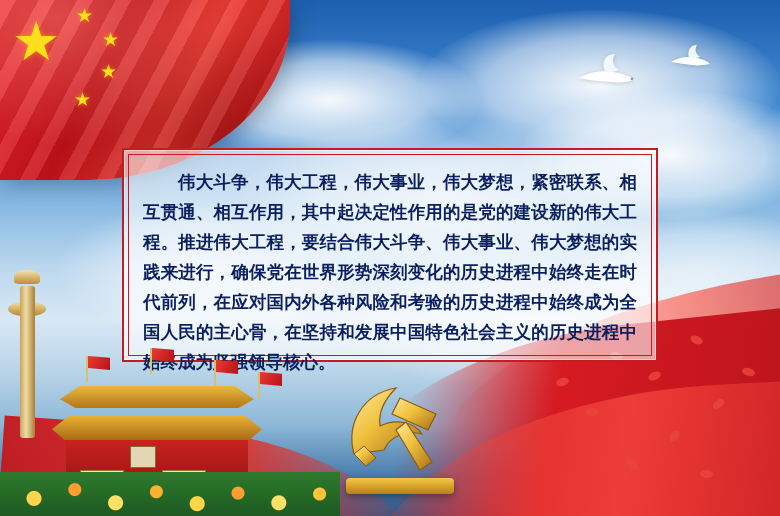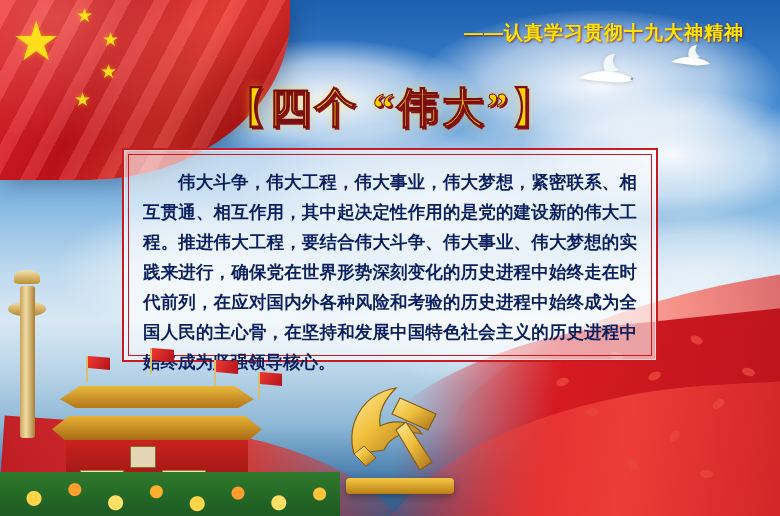--- a/index.html
+++ b/index.html
@@ -321,35 +321,31 @@
 
   <div class="flag">
     <div class="wave"></div>
     <span class="star big">★</span>
     <span class="star s1">★</span>
     <span class="star s2">★</span>
     <span class="star s3">★</span>
     <span class="star s4">★</span>
   </div>
 
-  <div class="slogan">——认真学习贯彻十九大神精神</div>
 
   <svg class="dove dove1" width="64" height="40" viewBox="0 0 64 40">
     <path d="M4 26 C14 20 26 18 38 20 C46 21 54 24 60 28 C52 30 44 31 36 30 C24 29 12 28 4 26 Z" fill="#ffffff"></path>
     <path d="M30 20 C26 10 30 2 40 2 C36 8 38 14 44 18 C40 20 34 21 30 20 Z" fill="#f2f7fb"></path>
     <circle cx="57" cy="27" r="1.4" fill="#8899a6"></circle>
   </svg>
   <svg class="dove dove2" width="44" height="28" viewBox="0 0 44 28">
     <path d="M3 18 C11 13 20 12 29 14 C34 15 39 17 42 20 C36 21 30 22 24 21 C16 20 9 19 3 18 Z" fill="#ffffff"></path>
     <path d="M21 14 C19 7 22 1 29 1 C26 6 28 10 32 13 C29 14 24 15 21 14 Z" fill="#f2f7fb"></path>
   </svg>
 
-  <div class="title-wrap">
-    <span class="title">【四个 “伟大”】</span>
-  </div>
 
   <div class="panel">
     <div class="panel-inner">
       <p class="body-text">伟大斗争，伟大工程，伟大事业，伟大梦想，紧密联系、相互贯通、相互作用，其中起决定性作用的是党的建设新的伟大工程。推进伟大工程，要结合伟大斗争、伟大事业、伟大梦想的实践来进行，确保党在世界形势深刻变化的历史进程中始终走在时代前列，在应对国内外各种风险和考验的历史进程中始终成为全国人民的主心骨，在坚持和发展中国特色社会主义的历史进程中始终成为坚强领导核心。</p>
     </div>
   </div>
 
   <div class="column">
     <div class="cap"></div>
     <div class="cloudboard"></div>

